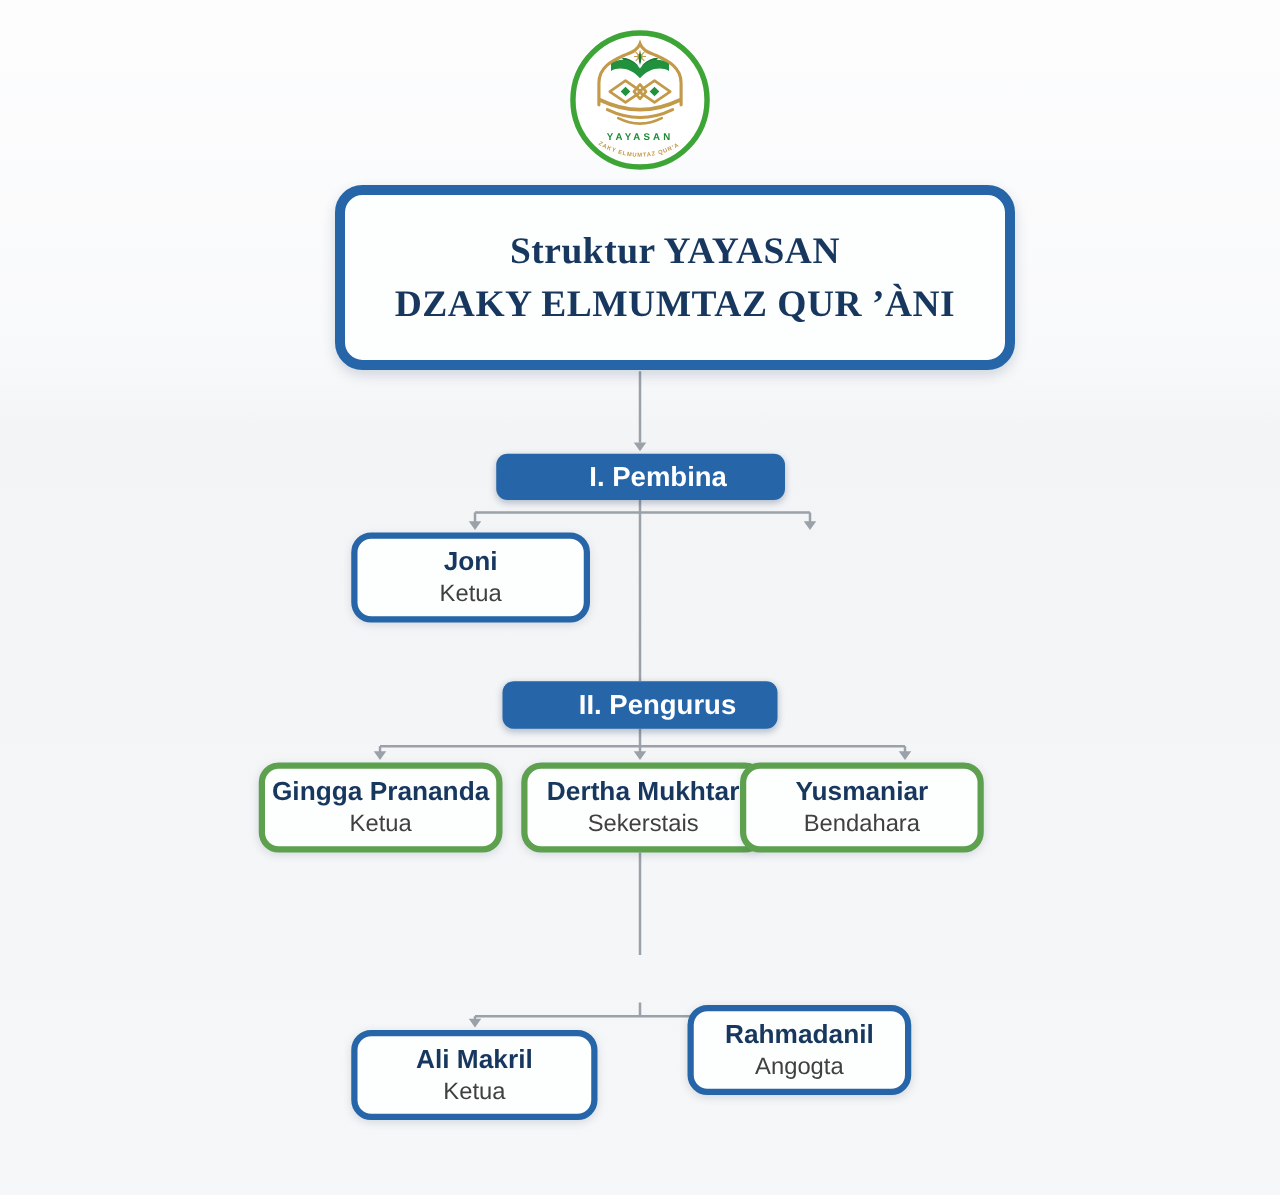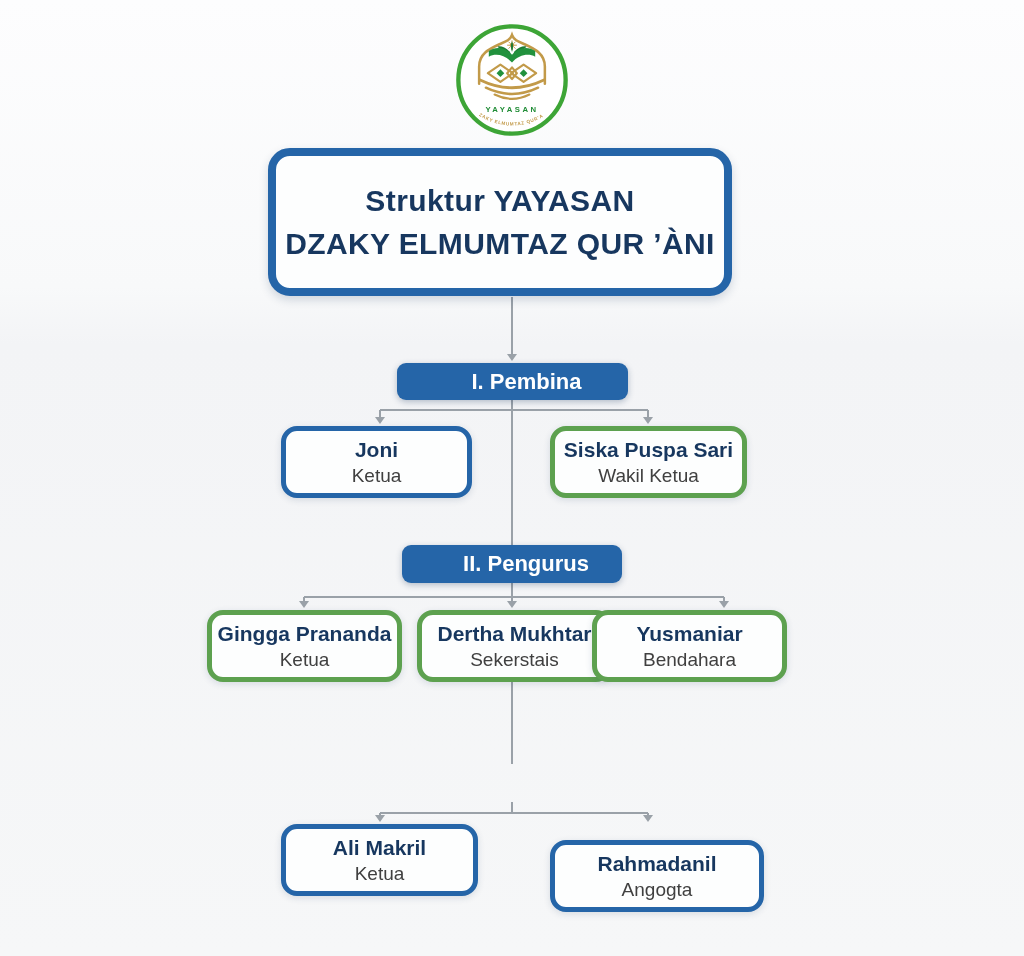--- a/index.html
+++ b/index.html
@@ -6,28 +6,29 @@
   .canvas{
     position:relative;
     width:1024px;height:956px;
     margin:0 auto;
     background:linear-gradient(180deg,#fdfdfe 0%,#f8f9fa 30%,#f3f4f6 36%,#f6f7f8 100%);
     overflow:hidden;
     font-family:"Liberation Sans","DejaVu Sans",sans-serif;
   }
   .logo{position:absolute;left:454px;top:22px;width:116px;height:116px;}
   .title-box{
-    position:absolute;left:268px;top:148px;width:464px;height:148px;
+    position:absolute;left:268px;top:148px;width:544px;height:148px;
     box-sizing:border-box;
     background:#fdfefe;
     border:8px solid #2565a8;
     border-radius:22px;
     display:flex;flex-direction:column;align-items:center;justify-content:center;
     box-shadow:0 4px 10px rgba(25,55,95,.18);
     z-index:3;
+    font-family:Liberation Serif, serif;
   }
   .title-line{
     color:#17375f;font-size:30px;font-weight:bold;line-height:43px;
     letter-spacing:.4px;text-align:center;white-space:nowrap;
   }
   .section-header{
     position:absolute;box-sizing:border-box;
     background:#2565a8;border-radius:9px;
     color:#ffffff;font-size:22px;font-weight:bold;
     display:flex;align-items:center;justify-content:center;
@@ -136,24 +137,20 @@
     <div class="title-line">Struktur YAYASAN</div>
     <div class="title-line">DZAKY ELMUMTAZ QUR ’ÀNI</div>
   </div>
 
   <div class="section-header" style="left:397px;top:363px;width:231px;height:37px">I. Pembina</div>
 
   <div class="card blue" style="left:281px;top:426px;width:191px">
     <div class="member-name">Joni</div>
     <div class="member-role">Ketua</div>
   </div>
-  <div class="card green" style="left:550px;top:426px;width:197px">
-    <div class="member-name">Siska Puspa Sari</div>
-    <div class="member-role">Wakil Ketua</div>
-  </div>
 
   <div class="section-header" style="left:402px;top:545px;width:220px;height:38px">II. Pengurus</div>
 
   <div class="card green" style="left:207px;top:610px;width:195px">
     <div class="member-name">Gingga Prananda</div>
     <div class="member-role">Ketua</div>
   </div>
   <div class="card green" style="left:417px;top:610px;width:195px">
     <div class="member-name">Dertha Mukhtar</div>
     <div class="member-role">Sekerstais</div>
@@ -161,18 +158,18 @@
   <div class="card green" style="left:592px;top:610px;width:195px">
     <div class="member-name">Yusmaniar</div>
     <div class="member-role">Bendahara</div>
   </div>
 
 
   <div class="card blue" style="left:281px;top:824px;width:197px">
     <div class="member-name">Ali Makril</div>
     <div class="member-role">Ketua</div>
   </div>
-  <div class="card blue" style="left:550px;top:840px;width:214px">
+  <div class="card blue" style="left:550px;top:804px;width:179px">
     <div class="member-name">Rahmadanil</div>
     <div class="member-role">Angogta</div>
   </div>
 
 </div>
 
 </body></html>

